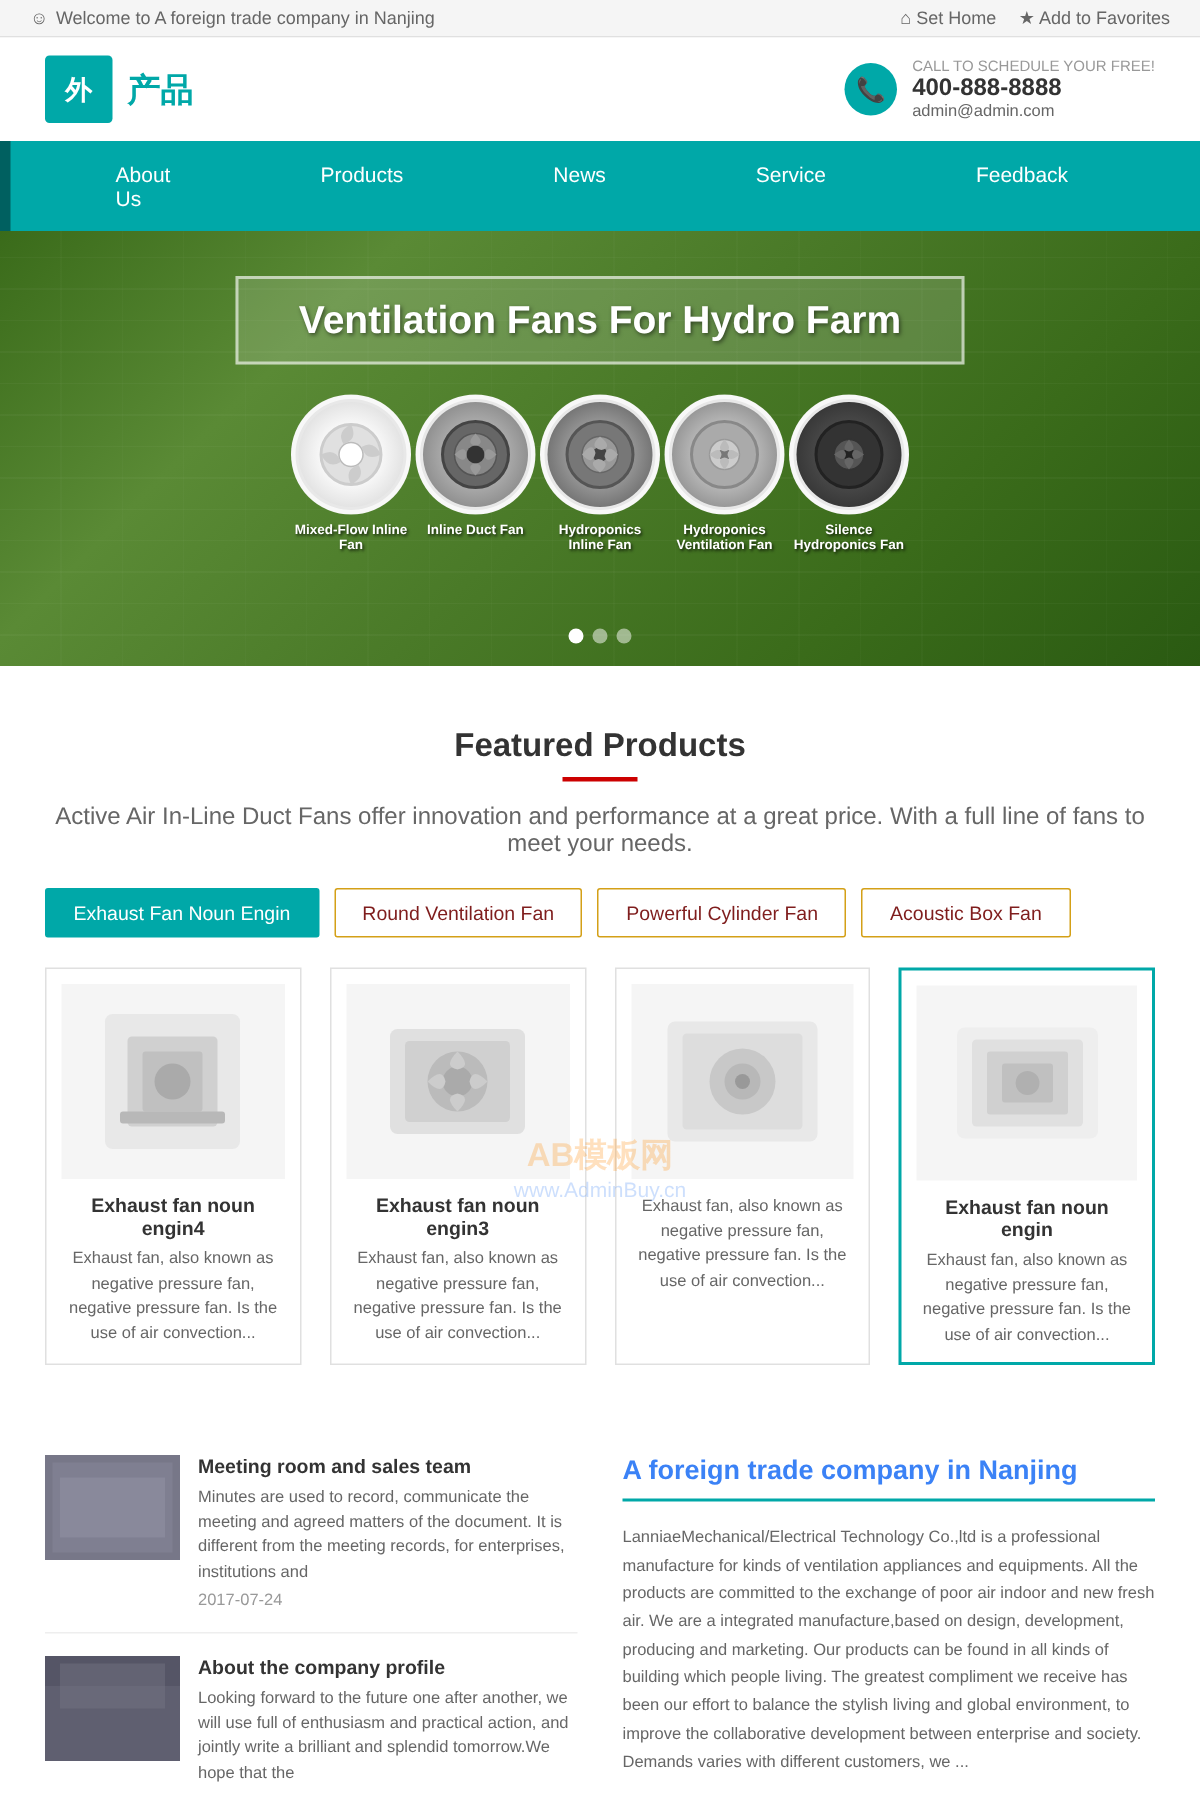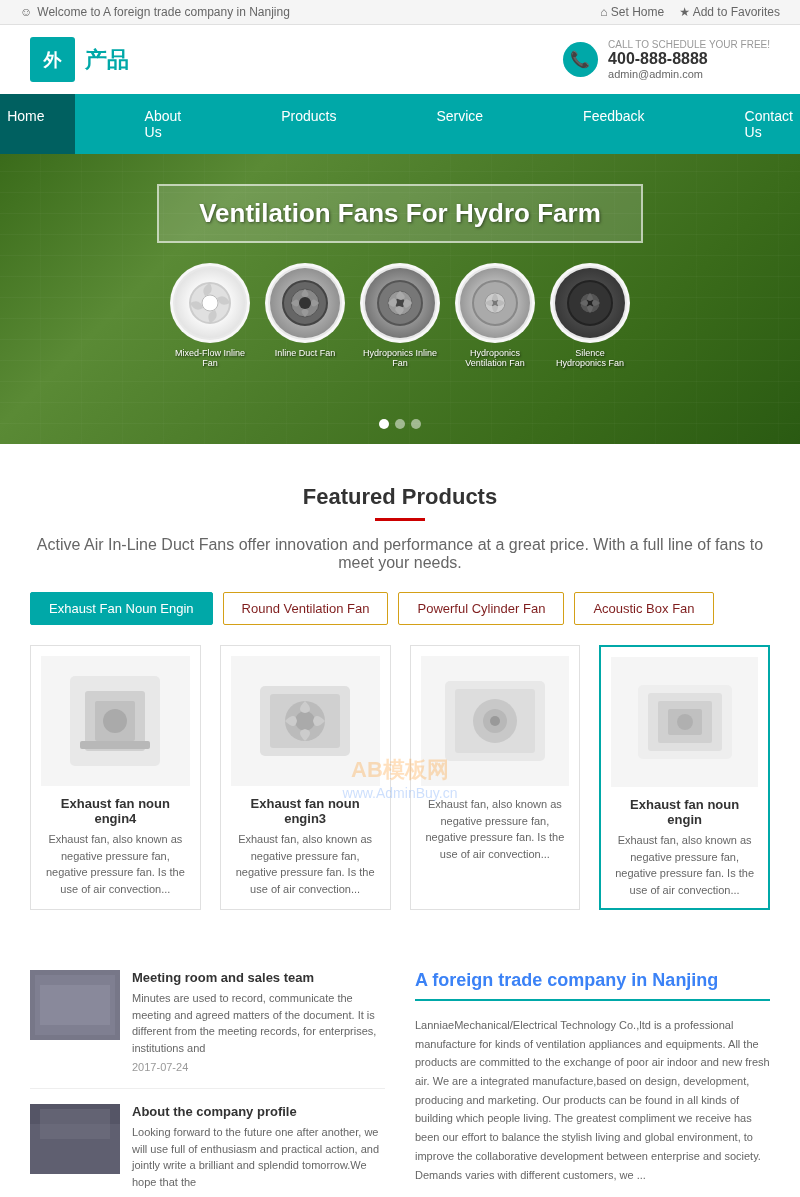--- a/index.html
+++ b/index.html
@@ -122,24 +122,25 @@
       z-index: 2;
     }
     .hero-title h1 {
       color: #fff;
       font-size: 26px;
       font-weight: bold;
       text-shadow: 1px 1px 3px rgba(0,0,0,0.5);
     }
     .hero-products {
       display: flex;
-      gap: 15px;
+      gap: 3px;
       margin-top: 20px;
       position: relative;
       z-index: 2;
+      font-weight: bold;
     }
     .hero-product {
       display: flex;
       flex-direction: column;
       align-items: center;
       gap: 5px;
     }
     .hero-product-img {
       width: 80px;
       height: 80px;
@@ -386,20 +387,21 @@
       <div class="phone-number">400-888-8888</div>
       <div class="email">admin@admin.com</div>
     </div>
   </div>
 </div>
 
 <nav class="nav">
   <a href="#" class="active">Home</a>
   <a href="#">About Us</a>
   <a href="#">Products</a>
+  <a href="#">News</a>
   <a href="#">Service</a>
   <a href="#">Feedback</a>
   <a href="#">Contact Us</a>
 </nav>
 
 <div class="hero">
   <div class="hero-bg"></div>
   <div class="hero-title">
     <h1>Ventilation Fans For Hydro Farm</h1>
   </div>

